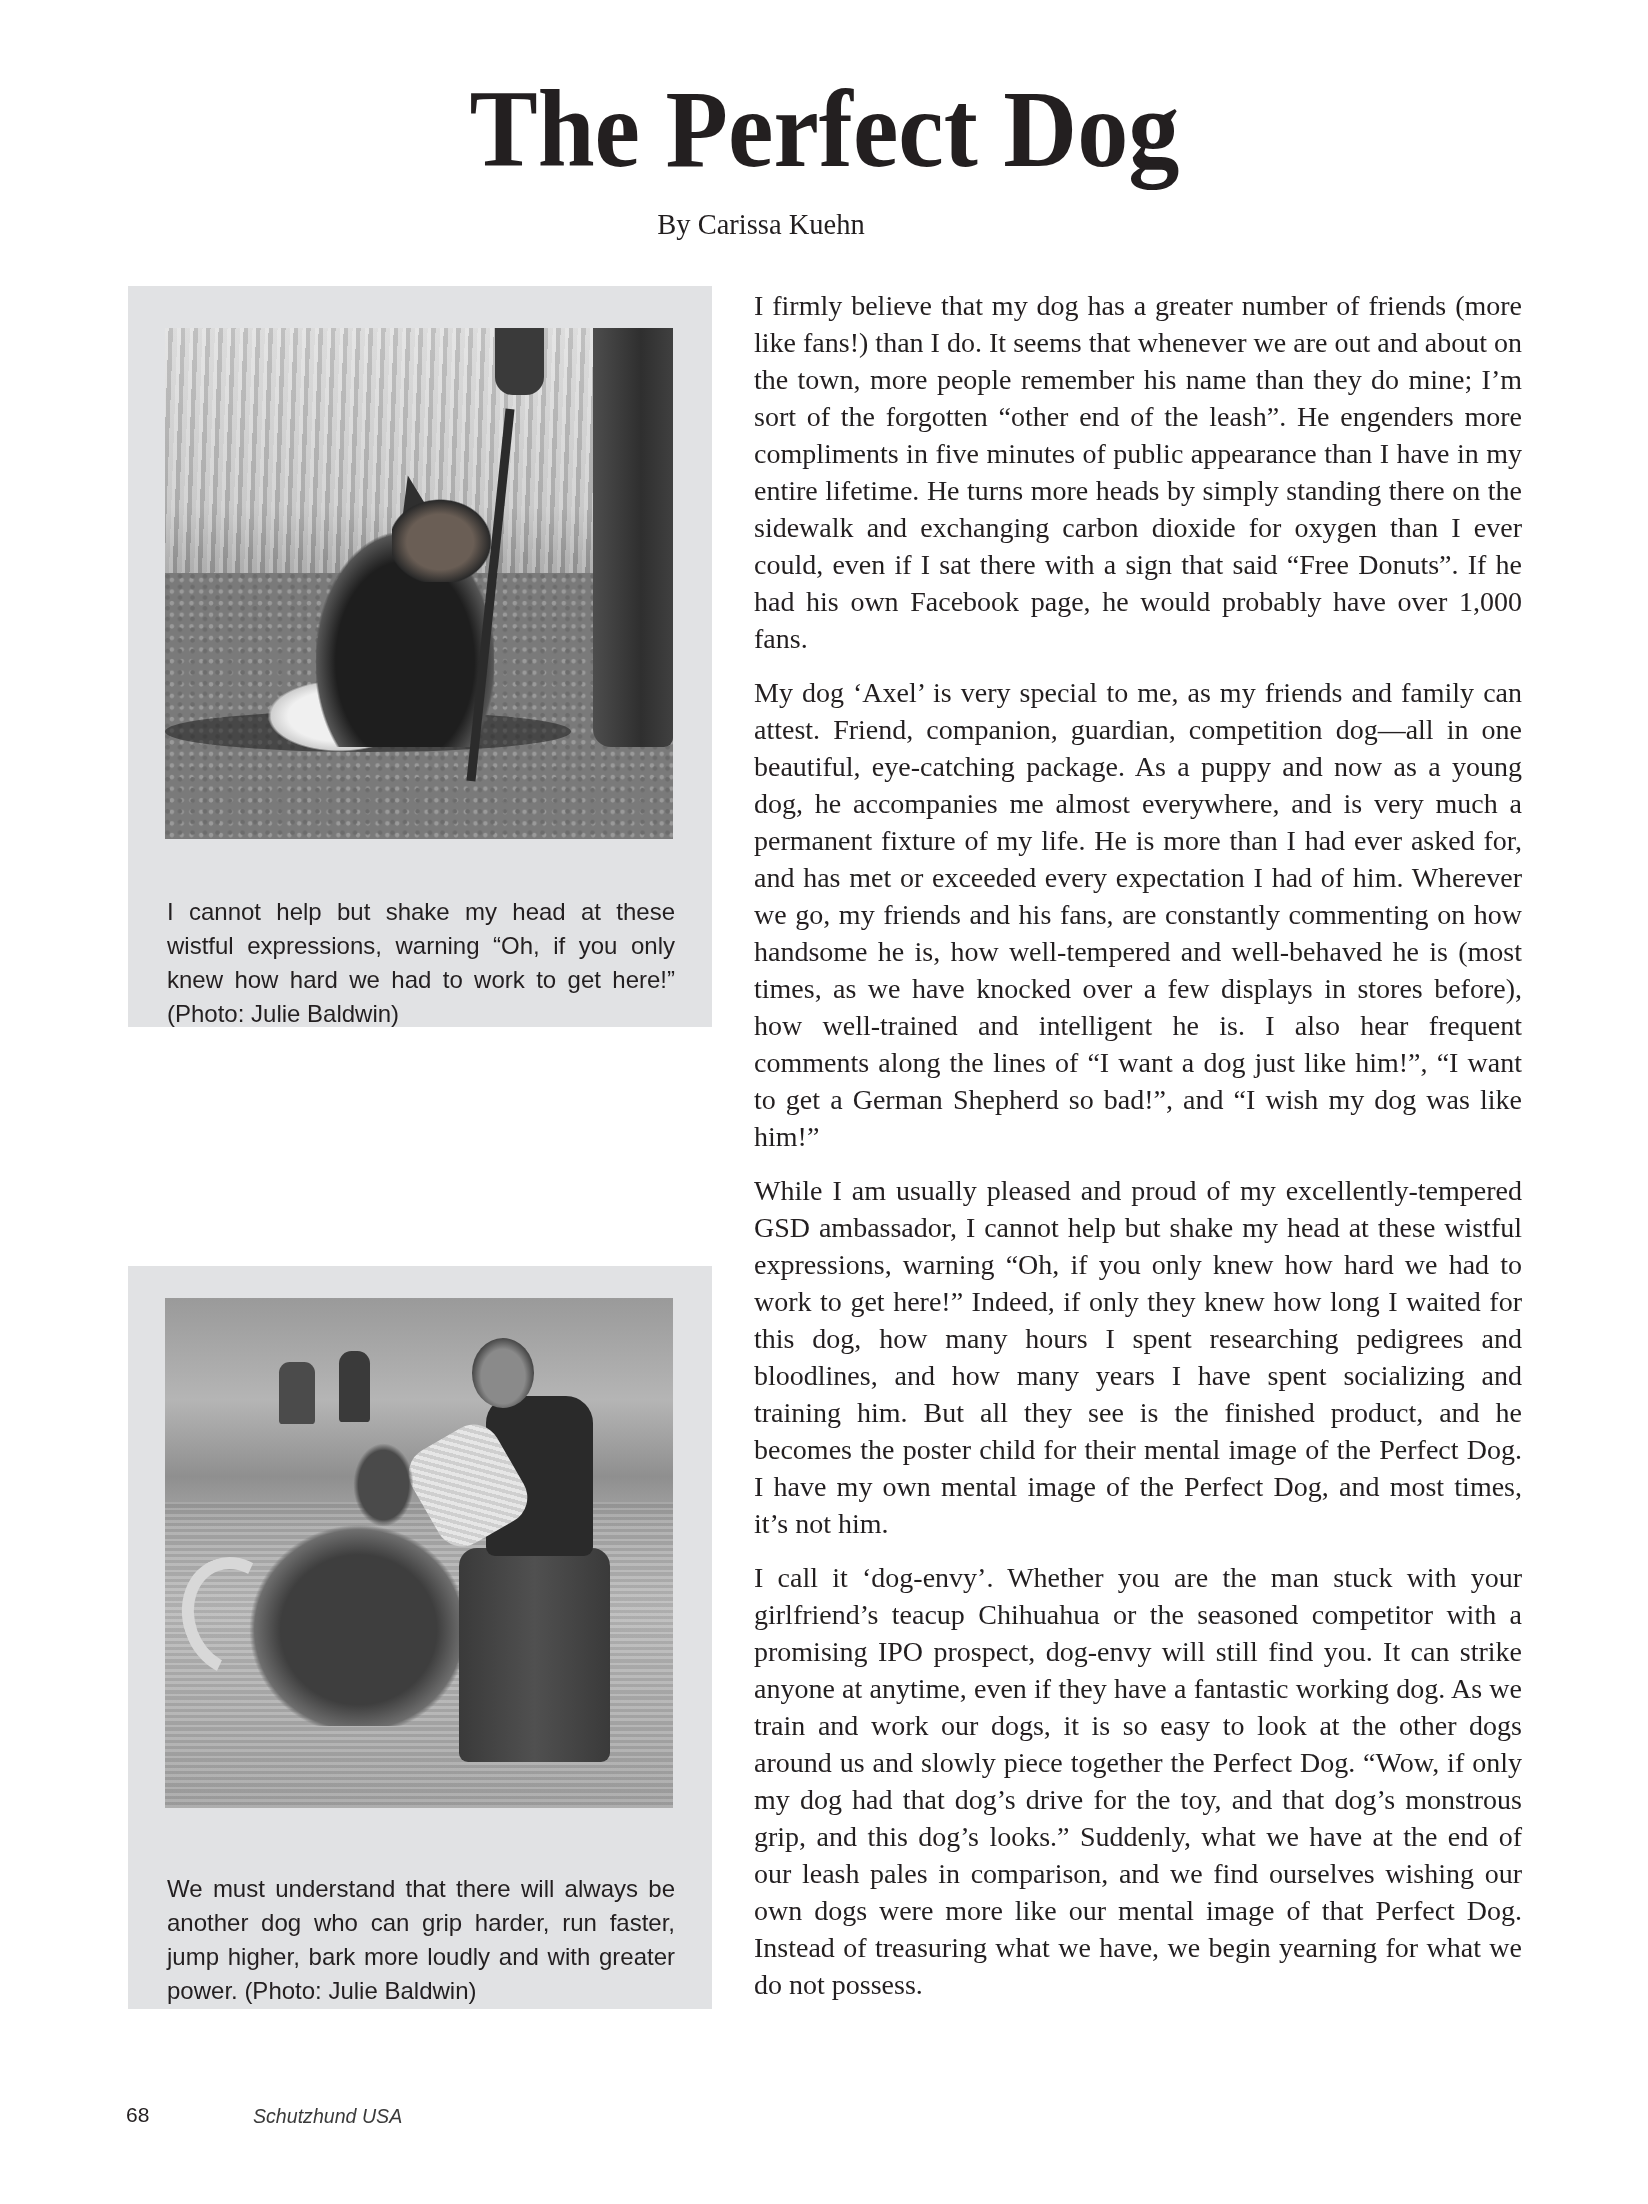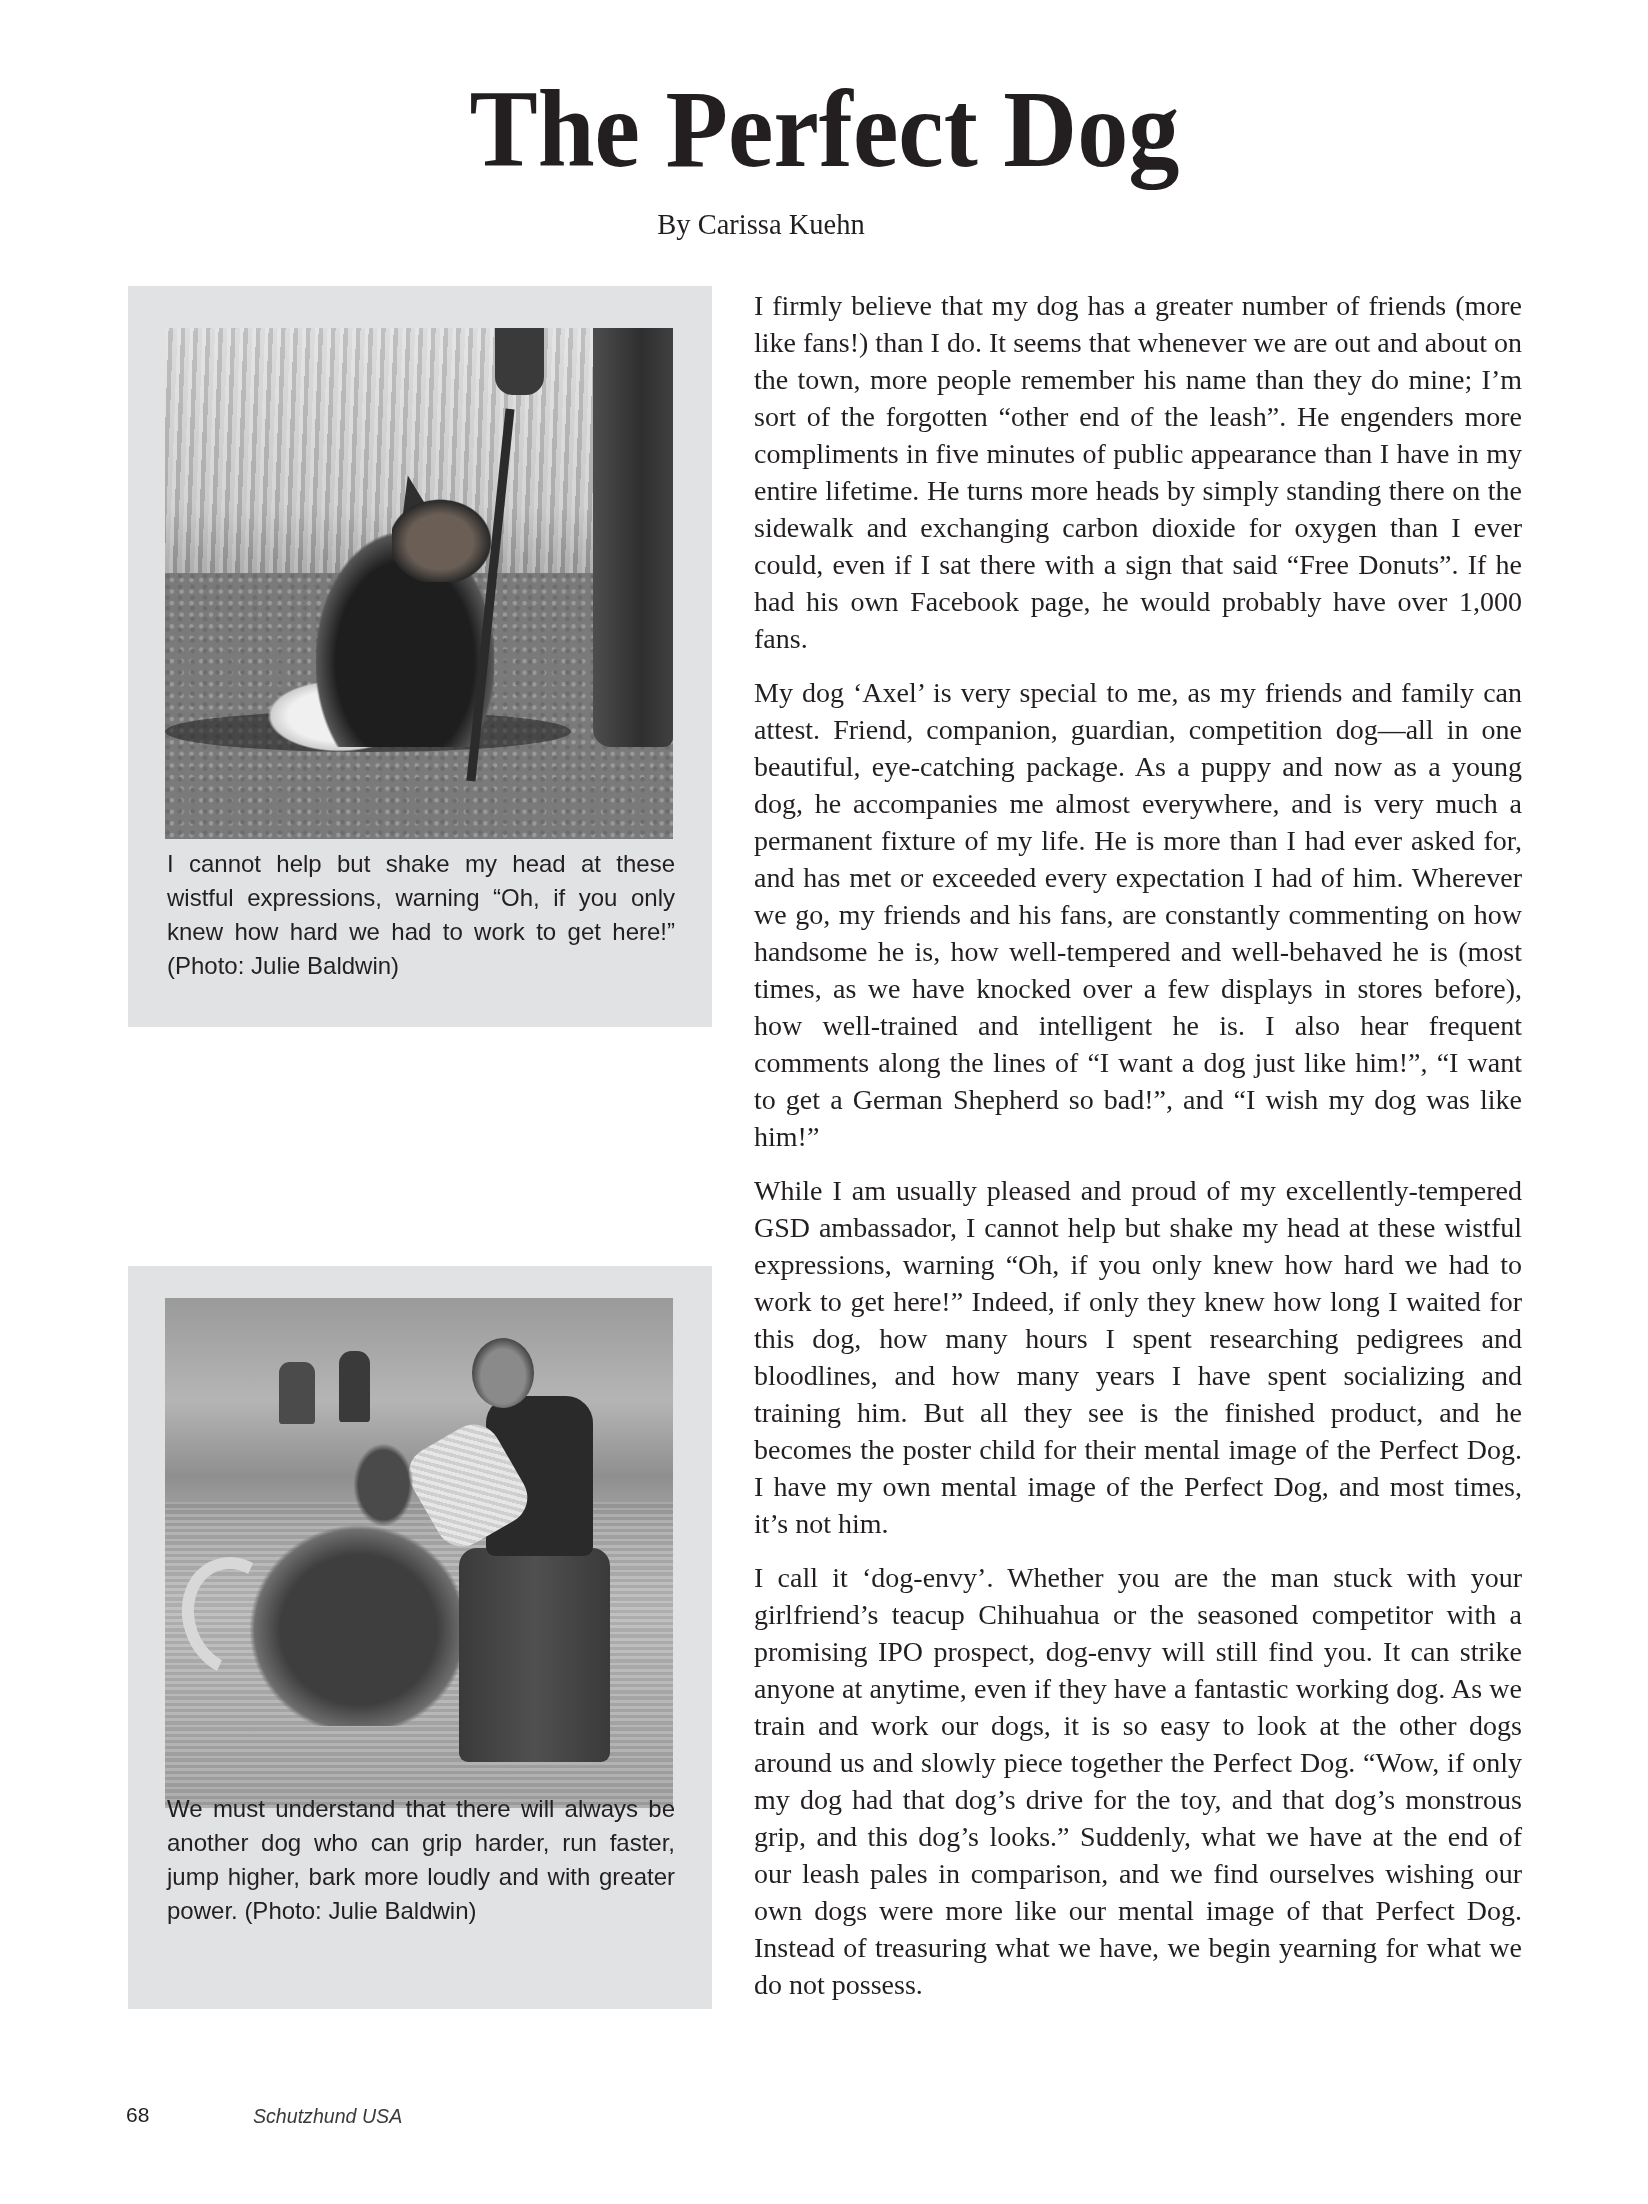--- a/index.html
+++ b/index.html
@@ -20,24 +20,24 @@
   .box1 { top: 286px; height: 741px; }
   .box2 { top: 1266px; height: 743px; }
   .photo {
     position: absolute; left: 37px; width: 508px; overflow: hidden;
   }
   .box1 .photo { top: 42px; height: 511px; }
   .box2 .photo { top: 32px; height: 510px; }
   .caption {
     position: absolute; left: 39px; width: 508px;
     font-family: "Liberation Sans", sans-serif; font-size: 24px; line-height: 34px;
-    text-align: justify; color: #231f20;
+    text-align: justify; color: #231f20; margin-top: 48px;
   }
   .box1 .caption { top: 561px; }
-  .box2 .caption { top: 526px; }
+  .box2 .caption { top: 558px; }
   .caption.last-left { text-align-last: left; }
 
   .body-col {
     position: absolute; left: 754px; width: 768px; top: 282px;
     font-family: "Liberation Serif", serif; font-size: 28px; line-height: 37px;
     text-align: justify; hyphens: manual;
   }
   .body-col p { margin: 5px 0 17px 0; }
 
   .footer-page {

